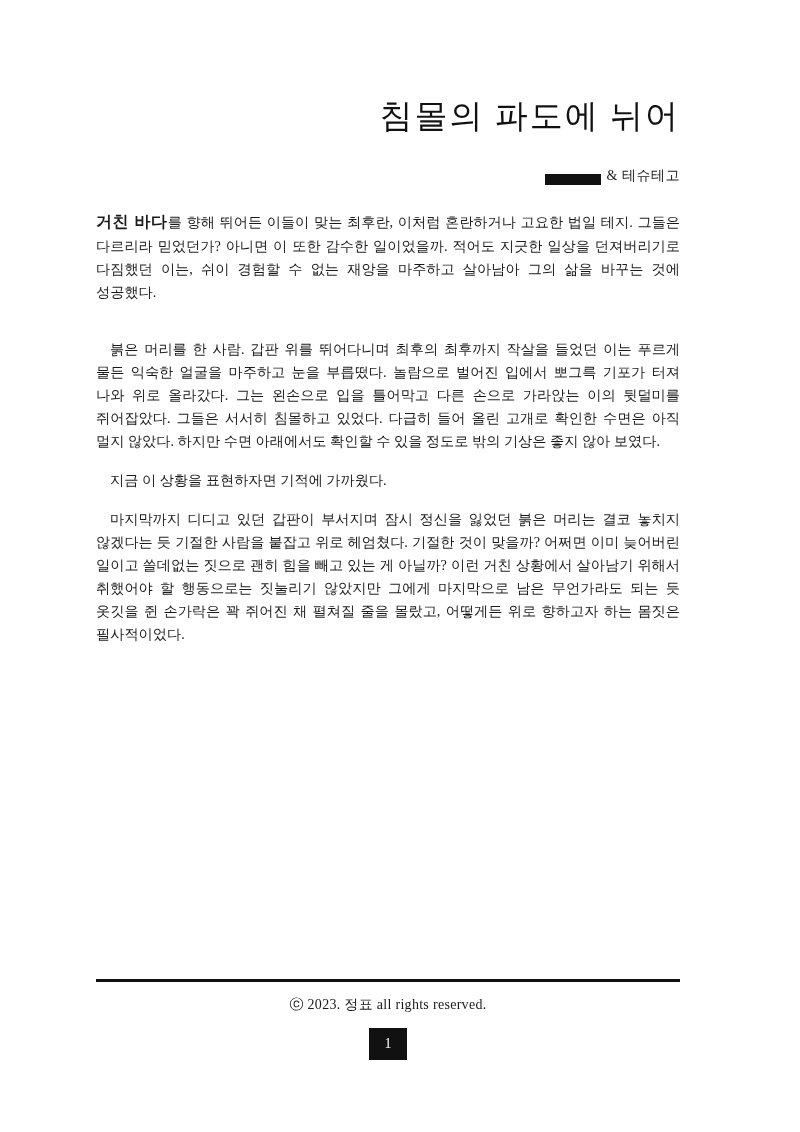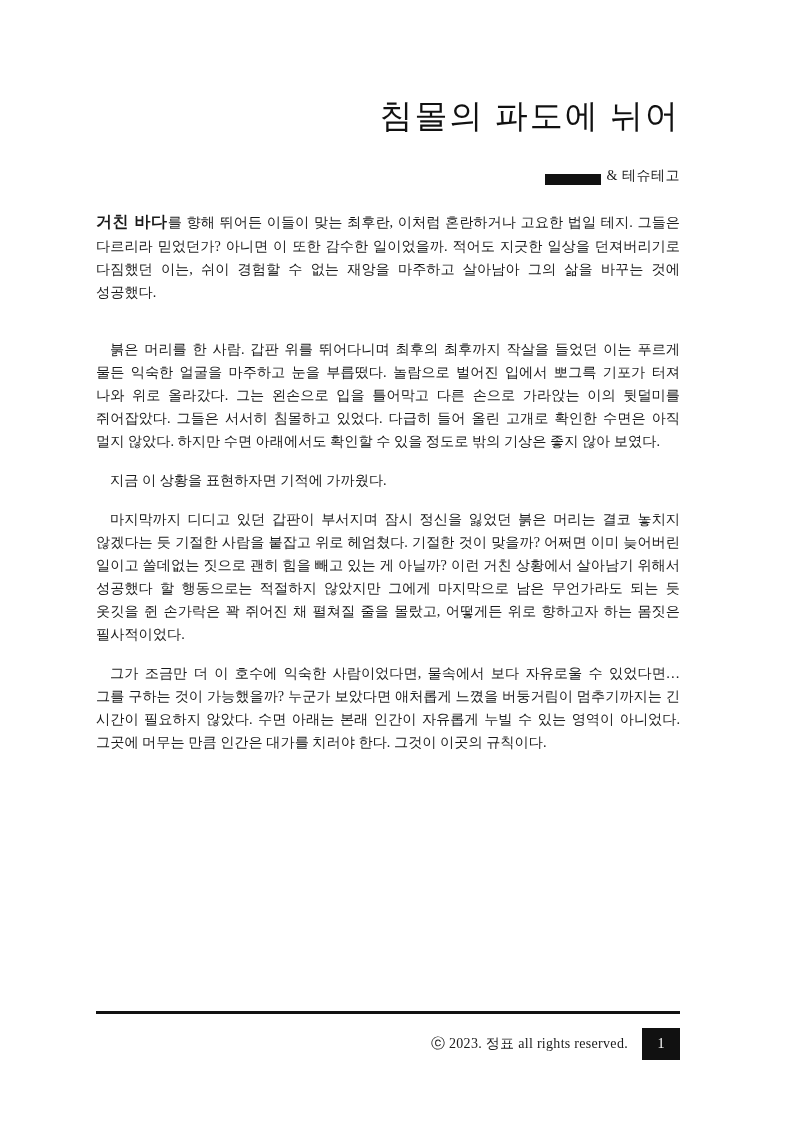--- a/index.html
+++ b/index.html
@@ -99,20 +99,21 @@
     height: 3px;
     background: #111;
     width: 100%;
   }
   .footer-row {
     margin-top: 14px;
     display: flex;
     align-items: center;
     justify-content: flex-end;
     gap: 14px;
+    flex-direction: column;
   }
   .copyright {
     font-size: 14px;
     color: #1a1a1a;
     letter-spacing: 0.3px;
   }
   .page-number-box {
     width: 38px;
     height: 32px;
     background: #111;
@@ -140,23 +141,22 @@
   <div class="body-copy">
 
     <p class="para">
       <span class="lead-word">거친 바다</span><span>를 향해 뛰어든 이들이 맞는 최후란, 이처럼 혼란하거나 고요한 법일 테지. 그들은 다르리라 믿었던가? 아니면 이 또한 감수한 일이었을까. 적어도 지긋한 일상을 던져버리기로 다짐했던 이는, 쉬이 경험할 수 없는 재앙을 마주하고 살아남아 그의 삶을 바꾸는 것에 성공했다.</span>
     </p>
 
     <p class="para indent gap-lg">붉은 머리를 한 사람. 갑판 위를 뛰어다니며 최후의 최후까지 작살을 들었던 이는 푸르게 물든 익숙한 얼굴을 마주하고 눈을 부릅떴다. 놀람으로 벌어진 입에서 뽀그륵 기포가 터져 나와 위로 올라갔다. 그는 왼손으로 입을 틀어막고 다른 손으로 가라앉는 이의 뒷덜미를 쥐어잡았다. 그들은 서서히 침몰하고 있었다. 다급히 들어 올린 고개로 확인한 수면은 아직 멀지 않았다. 하지만 수면 아래에서도 확인할 수 있을 정도로 밖의 기상은 좋지 않아 보였다.</p>
 
     <p class="para indent gap-sm">지금 이 상황을 표현하자면 기적에 가까웠다.</p>
 
-    <p class="para indent gap-sm">마지막까지 디디고 있던 갑판이 부서지며 잠시 정신을 잃었던 붉은 머리는 결코 놓치지 않겠다는 듯 기절한 사람을 붙잡고 위로 헤엄쳤다. 기절한 것이 맞을까? 어쩌면 이미 늦어버린 일이고 쓸데없는 짓으로 괜히 힘을 빼고 있는 게 아닐까? 이런 거친 상황에서 살아남기 위해서 성공했다 할 행동으로는 적절하지 않았지만 그에게 마지막으로 남은 무언가라도 되는 듯 옷깃을 쥔 손가락은 꽉 쥐어진 채 펼쳐질 줄을 몰랐고, 어떻게든 위로 향하고자 하는 몸짓은 필사적이었다.</p>
+    <p class="para indent gap-sm">마지막까지 디디고 있던 갑판이 부서지며 잠시 정신을 잃었던 붉은 머리는 결코 놓치지 않겠다는 듯 기절한 사람을 붙잡고 위로 헤엄쳤다. 기절한 것이 맞을까? 어쩌면 이미 늦어버린 일이고 쓸데없는 짓으로 괜히 힘을 빼고 있는 게 아닐까? 이런 거친 상황에서 살아남기 위해서 취했어야 할 행동으로는 짓눌리기 않았지만 그에게 마지막으로 남은 무언가라도 되는 듯 옷깃을 쥔 손가락은 꽉 쥐어진 채 펼쳐질 줄을 몰랐고, 어떻게든 위로 향하고자 하는 몸짓은 필사적이었다.</p>
 
-    <p class="para indent gap-sm">그가 조금만 더 이 호수에 익숙한 사람이었다면, 물속에서 보다 자유로울 수 있었다면… 그를 구하는 것이 가능했을까? 누군가 보았다면 애처롭게 느꼈을 버둥거림이 멈추기까지는 긴 시간이 필요하지 않았다. 수면 아래는 본래 인간이 자유롭게 누빌 수 있는 영역이 아니었다. 그곳에 머무는 만큼 인간은 대가를 치러야 한다. 그것이 이곳의 규칙이다.</p>
 
 
 
 
   </div>
 
   <div class="footer">
     <div class="footer-rule"></div>
     <div class="footer-row">
       <span class="copyright">ⓒ 2023. 정표 all rights reserved.</span>

